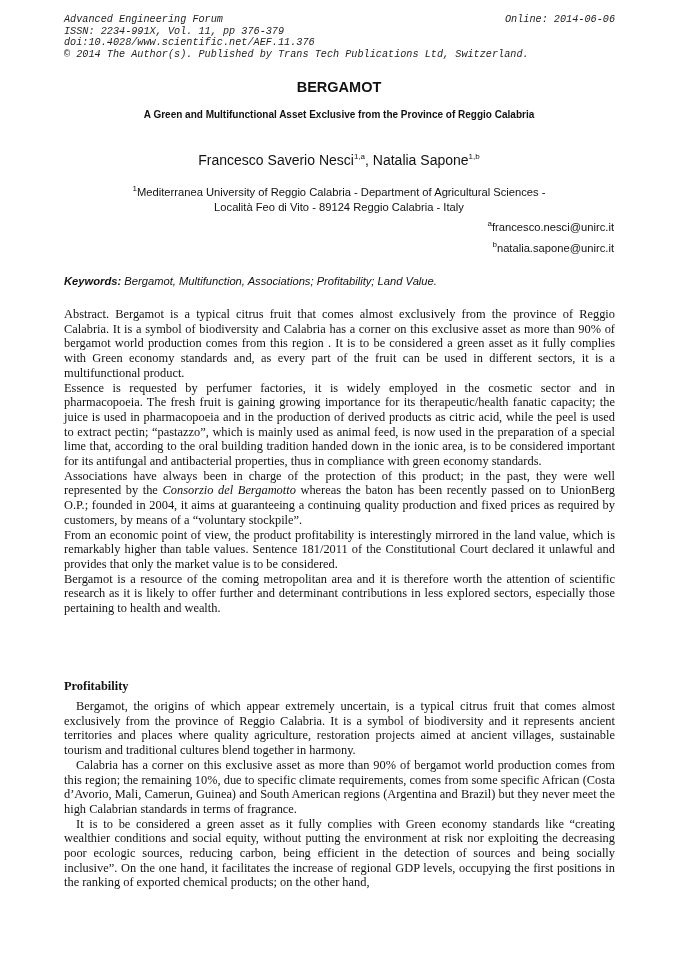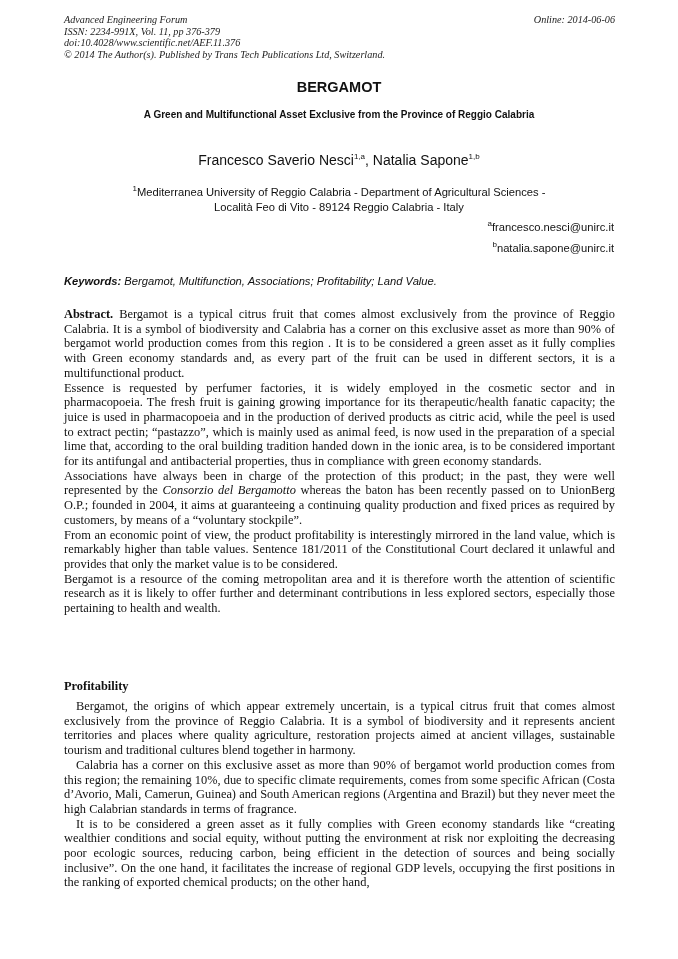--- a/index.html
+++ b/index.html
@@ -1,36 +1,36 @@
 <!DOCTYPE html>
 <html><head>
 <meta charset="utf-8">
 <style>
   html, body { margin: 0; padding: 0; background: #ffffff; }
   body { width: 678px; height: 959px; position: relative; overflow: hidden; color: #111; }
   .page { position: absolute; left: 64px; top: 0; width: 550px; }
-  .header { position: absolute; left: 64px; top: 14px; width: 551px; font-family: Liberation Serif, serif; font-style: italic; font-size: 10.2px; line-height: 11.6px; color: #222; }
+  .header { position: absolute; left: 64px; top: 14px; width: 551px; font-family: Liberation Mono, monospace; font-style: italic; font-size: 10.2px; line-height: 11.6px; color: #222; }
   .header .online { position: absolute; right: 0; top: 0; }
   .title { position: absolute; left: 0; width: 550px; text-align: center; font-family: "Liberation Sans", sans-serif; font-weight: bold; }
   .t1 { top: 79px; font-size: 14.5px; }
   .t2 { top: 106px; font-size: 10px; line-height: 18px; }
   .authors { position: absolute; top: 152px; left: 0; width: 550px; text-align: center; font-family: "Liberation Sans", sans-serif; font-size: 14px; }
   .authors sup, .aff sup, .email sup { font-size: 8px; }
   .aff { position: absolute; top: 181px; left: 0; width: 550px; text-align: center; font-family: "Liberation Sans", sans-serif; font-size: 11.2px; line-height: 15px; }
   .email { position: absolute; left: 0; width: 550px; text-align: right; font-family: "Liberation Sans", sans-serif; font-size: 11.2px; }
   .e1 { top: 219px; } .e2 { top: 240px; }
   .keywords { position: absolute; top: 275px; left: 0; width: 550px; font-family: "Liberation Sans", sans-serif; font-size: 11.2px; font-style: italic; }
   .keywords b { font-weight: bold; }
   .body { position: absolute; left: 0; width: 551px; font-family: "Liberation Serif", serif; font-size: 12.4px; line-height: 14.7px; text-align: justify; }
   .body p { margin: 0; }
   .abstract { top: 307px; }
   .section { position: absolute; top: 679px; left: 0; font-family: "Liberation Serif", serif; font-weight: bold; font-size: 12.4px; }
   .pres { top: 699px; }
   .pres p { text-indent: 12px; }
-  b.lbl { font-weight: bold; }
+  b.lbl { font-weight: normal; }
 </style>
 </head>
 <body>
 
 <div class="header">
   <div>Advanced Engineering Forum</div>
   <div>ISSN: 2234-991X, Vol. 11, pp 376-379</div>
   <div>doi:10.4028/www.scientific.net/AEF.11.376</div>
   <div>© 2014 The Author(s). Published by Trans Tech Publications Ltd, Switzerland.</div>
   <div class="online">Online: 2014-06-06</div>

